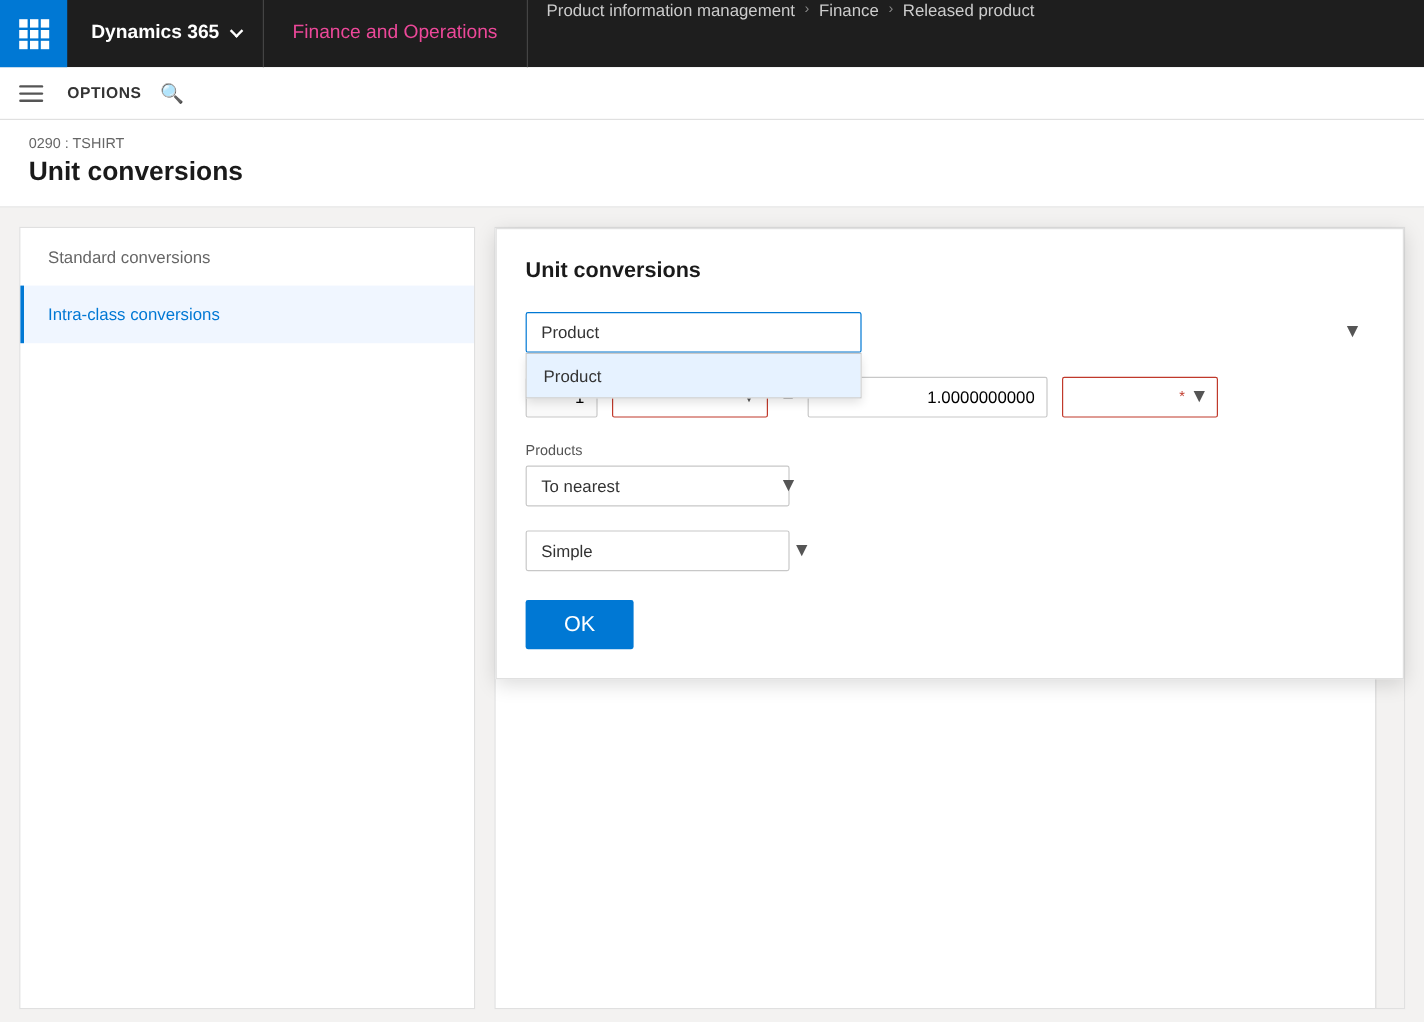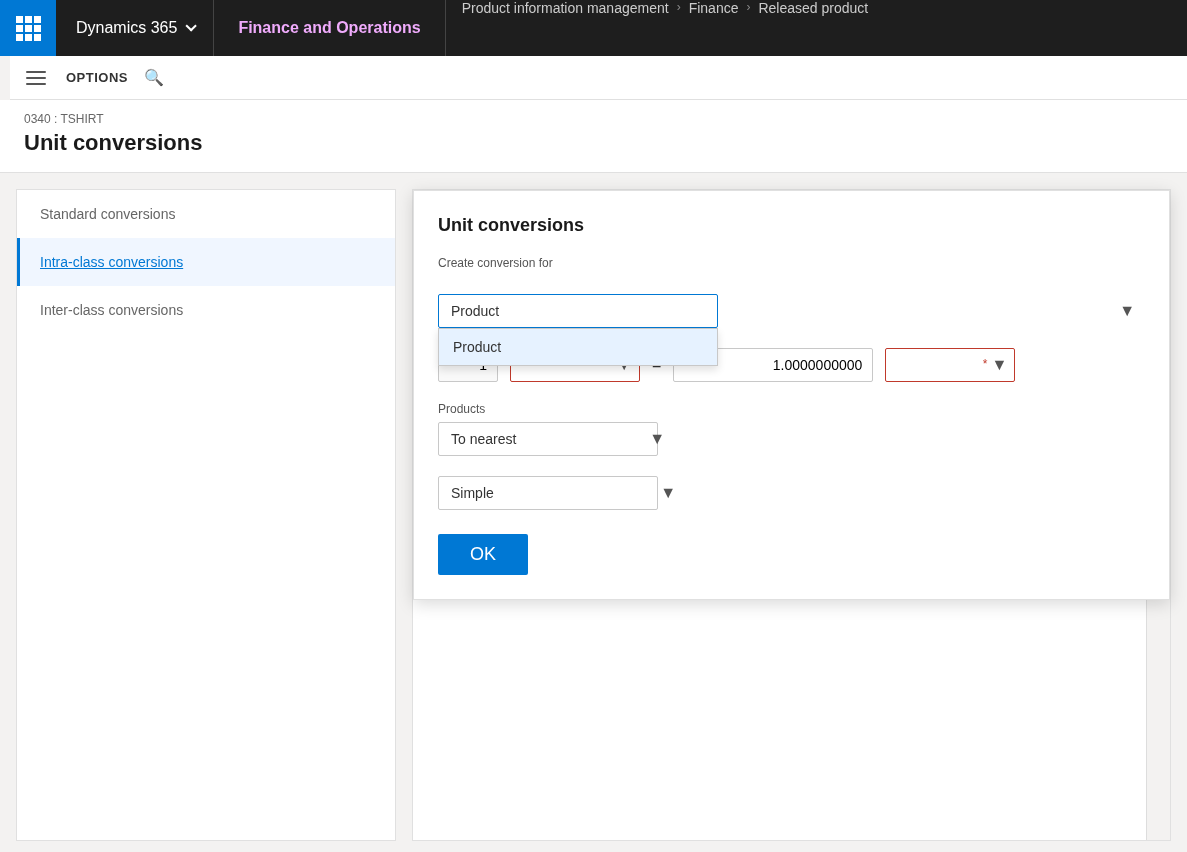--- a/index.html
+++ b/index.html
@@ -42,36 +42,35 @@
       align-items: center;
       padding: 0 20px;
       height: 100%;
       border-right: 1px solid #444;
       cursor: pointer;
       gap: 8px;
     }
 
     .nav-dynamics-text {
       font-size: 16px;
-      font-weight: 400;
+      font-weight: 700;
       color: white;
     }
 
     .nav-fo {
       padding: 0 24px;
       height: 100%;
       display: flex;
       align-items: center;
       border-right: 1px solid #444;
     }
 
     .nav-fo-text {
       font-size: 16px;
-      color: #f0abfc;
-      font-weight: bold;
+      color: #ec4899;
     }
 
     .breadcrumb-area {
       display: flex;
       align-items: flex-start;
       padding: 0 16px;
       gap: 8px;
       flex: 1;
       height: 100%;
     }
@@ -89,21 +88,20 @@
 
     
     .toolbar-row {
       display: flex;
       align-items: center;
       height: 44px;
       background: white;
       border-bottom: 1px solid #e0e0e0;
       padding: 0 16px;
       gap: 16px;
-      margin-left: 10px;
     }
 
     .hamburger {
       width: 20px;
       display: flex;
       flex-direction: column;
       gap: 4px;
       cursor: pointer;
       margin-right: 4px;
     }
@@ -171,21 +169,20 @@
       font-size: 14px;
       color: #666;
       cursor: pointer;
       border-left: 3px solid transparent;
     }
 
     .left-nav-item.active {
       color: #0078d4;
       border-left: 3px solid #0078d4;
       background: #f0f6ff;
-      text-decoration: underline;
     }
 
     
     .right-panel {
       flex: 1;
       background: white;
       border: 1px solid #e0e0e0;
       padding: 20px;
       position: relative;
     }
@@ -501,35 +498,32 @@
   <div class="hamburger">
     <span></span>
       <span></span>
       <span></span>
   </div>
   <span class="toolbar-options">OPTIONS</span>
   <span class="toolbar-search-icon">🔍</span>
 </div>
 
 <div class="page-header">
-  <div class="page-breadcrumb">0340 : TSHIRT</div>
+  <div class="page-breadcrumb">0290 : TSHIRT</div>
   <div class="page-title">Unit conversions</div>
 </div>
 
 <div class="main-content">
 
   <div class="left-panel">
     <div class="left-nav-item">
       <span>Standard conversions</span>
     </div>
     <div class="left-nav-item active">
       <span>Intra-class conversions</span>
-    </div>
-    <div class="left-nav-item">
-      <span>Inter-class conversions</span>
     </div>
   </div>
 
   <div class="right-panel">
 
     <p class="panel-description">Set up product-specific conversion rules for units of measure in the same</p>
 
     <div class="action-bar">
       <button class="btn-new">
         <span>+</span>
@@ -549,21 +543,20 @@
         <span>Calculator for units</span>
         <span class="chevron-down" style="display:inline-block;width:7px;height:7px;border-right:2px solid #0078d4;border-bottom:2px solid #0078d4;transform:rotate(45deg) translateY(-3px);margin-left:4px;"></span>
       </button>
     </div>
 
     <div class="modal-card">
       <div class="modal-title">Unit conversions</div>
 
       
       <div style="margin-bottom: 4px;">
-        <label class="form-label">Create conversion for</label>
         <div class="select-wrapper">
           <select class="form-select">
             <option>Product</option>
             <option>Product variant</option>
           </select>
           <span class="select-arrow">▼</span>
           
           <div class="dropdown-list">
             <div class="dropdown-item selected">
               <span>Product</span>

